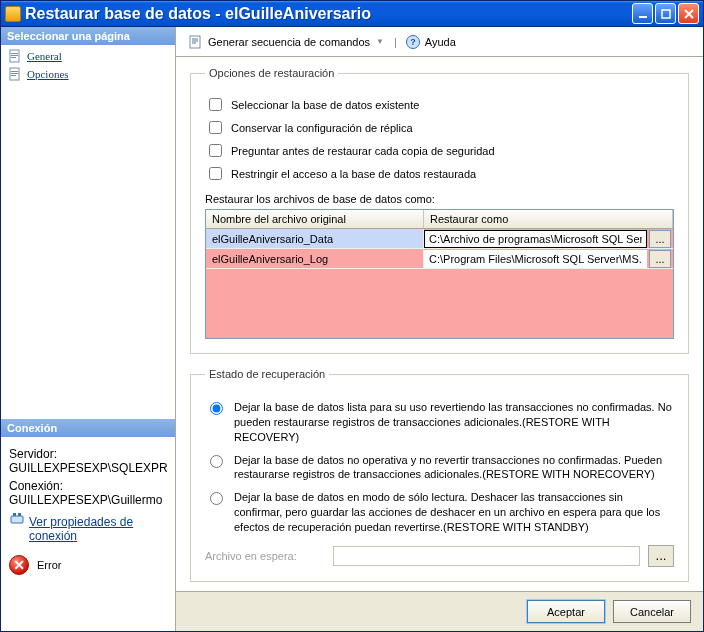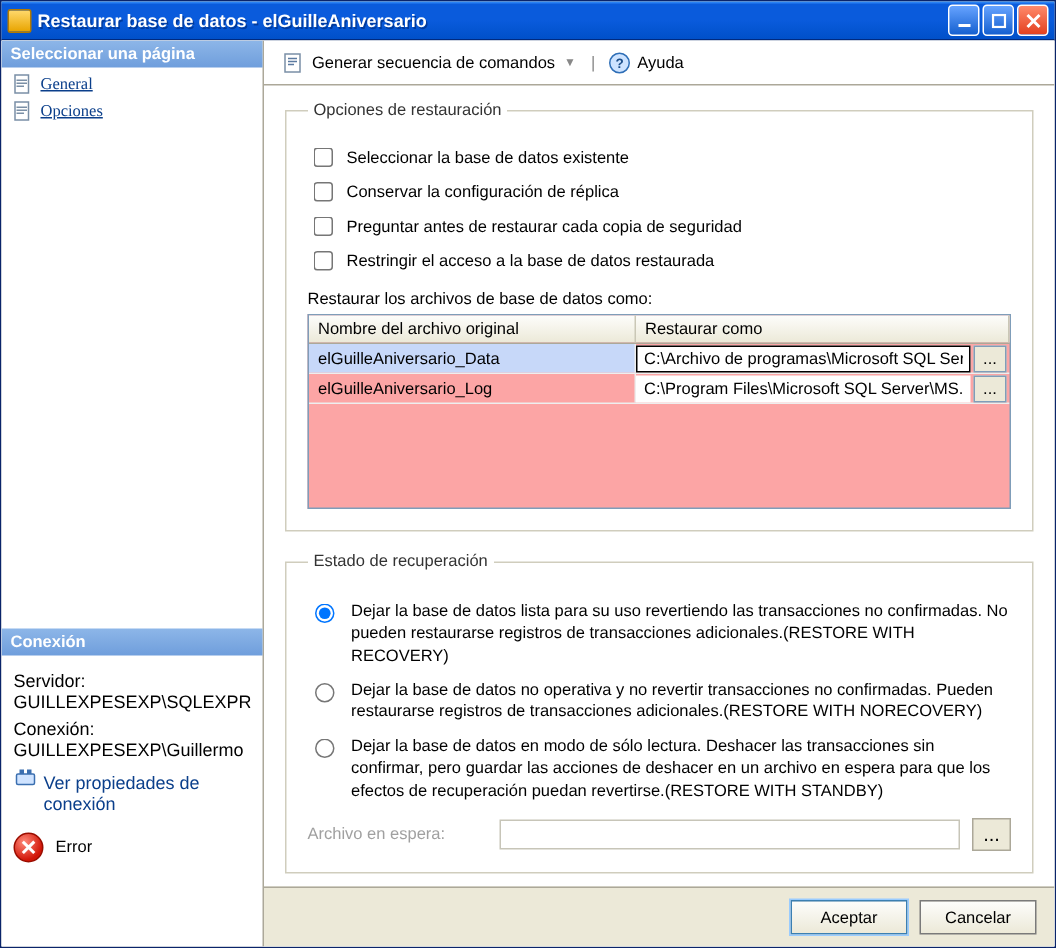--- a/index.html
+++ b/index.html
@@ -6,40 +6,40 @@
   html, body { margin:0; padding:0; font-family: Tahoma, Arial, sans-serif; font-size:11px; color:#000; }
   body { background:#fff; }
   .window { width:704px; height:632px; background:#ece9d8; border:1px solid #0a246a; display:flex; flex-direction:column; }
   .titlebar {
     height:26px;
     background:linear-gradient(to bottom,#3a95ff 0%,#0a5bdc 8%,#0a5bdc 50%,#0050c9 100%);
     display:flex; align-items:center; padding:0 4px; color:#fff; font-weight:bold;
     border-bottom:1px solid #002a80;
   }
   .titlebar .app-icon { width:16px; height:16px; background:linear-gradient(#ffd86b,#e8a400); border:1px solid #b37a00; border-radius:2px; margin-right:4px; }
-  .titlebar .title-text { flex:1; font-size:12px; text-shadow:1px 1px 0 #003a9c; }
+  .titlebar .title-text { flex:1; font-size:16px; text-shadow:1px 1px 0 #003a9c; }
   .titlebar .win-btns { display:flex; gap:2px; }
   .win-btn { width:21px; height:21px; border:1px solid #fff; border-radius:3px; display:flex; align-items:center; justify-content:center; font-weight:bold; font-family:Arial; font-size:11px; color:#fff; }
   .win-btn.min, .win-btn.max { background:linear-gradient(#66a3ff,#1560d0); }
   .win-btn.close { background:linear-gradient(#ff8a6b,#e3401f); }
   .client { flex:1; display:flex; overflow:hidden; background:#fff; }
   .left-pane { width:175px; background:#fff; display:flex; flex-direction:column; border-right:1px solid #aca899; }
   .section-header {
     background:linear-gradient(to bottom,#8db6e8,#6f9edc);
     color:#fff; font-weight:bold; padding:3px 6px; font-size:11px;
   }
   .nav-list { padding:2px 0; }
   .nav-item { display:flex; align-items:center; height:18px; padding:0 6px; cursor:pointer; }
   .nav-item .icon { width:16px; height:14px; margin-right:4px; display:flex; align-items:center; justify-content:center; }
   .underline { text-decoration:underline; color:#0b3f8b;font-family:Liberation Serif, serif; }
   .fill { flex:1; }
   .conn-body { padding:6px 8px; font-size:12px; color:#000; }
   .conn-body .label { margin-top:4px; }
   .conn-body .val { margin-bottom:4px; white-space:nowrap; overflow:hidden; text-overflow:clip; }
-  .linklike { color:#0b3f8b; cursor:pointer; display:inline-block; margin-top:4px; }
+  .linklike { color:#0b3f8b; text-decoration:underline; cursor:pointer; display:inline-block; margin-top:4px; }
   .progress-body { padding:6px 8px; display:flex; align-items:center; gap:8px; }
   .err-circle { width:20px; height:20px; border-radius:50%; background:radial-gradient(circle at 35% 30%,#ff8a7a,#d11507 70%); display:flex; align-items:center; justify-content:center; color:#fff; font-weight:bold; font-size:14px; border:1px solid #9a0d00; }
   .right-pane { flex:1; display:flex; flex-direction:column; background:#fff; }
   .toolbar { height:30px; display:flex; align-items:center; padding:0 8px; gap:4px; border-bottom:1px solid #aca899; }
   .tool-btn { display:flex; align-items:center; gap:4px; padding:2px 4px; cursor:pointer; }
   .tool-btn .ico { width:16px; height:16px; display:flex; align-items:center; justify-content:center; }
   .tool-sep { color:#888; font-size:8px; margin:0 2px; }
   .content { flex:1; padding:10px 14px 6px 14px; overflow:auto; }
   fieldset.groupbox { border:1px solid #d0cdbd; margin:0 0 14px 0; padding:12px 14px 14px 14px; position:relative; }
   fieldset.groupbox > legend { padding:0 4px; color:#333; }

